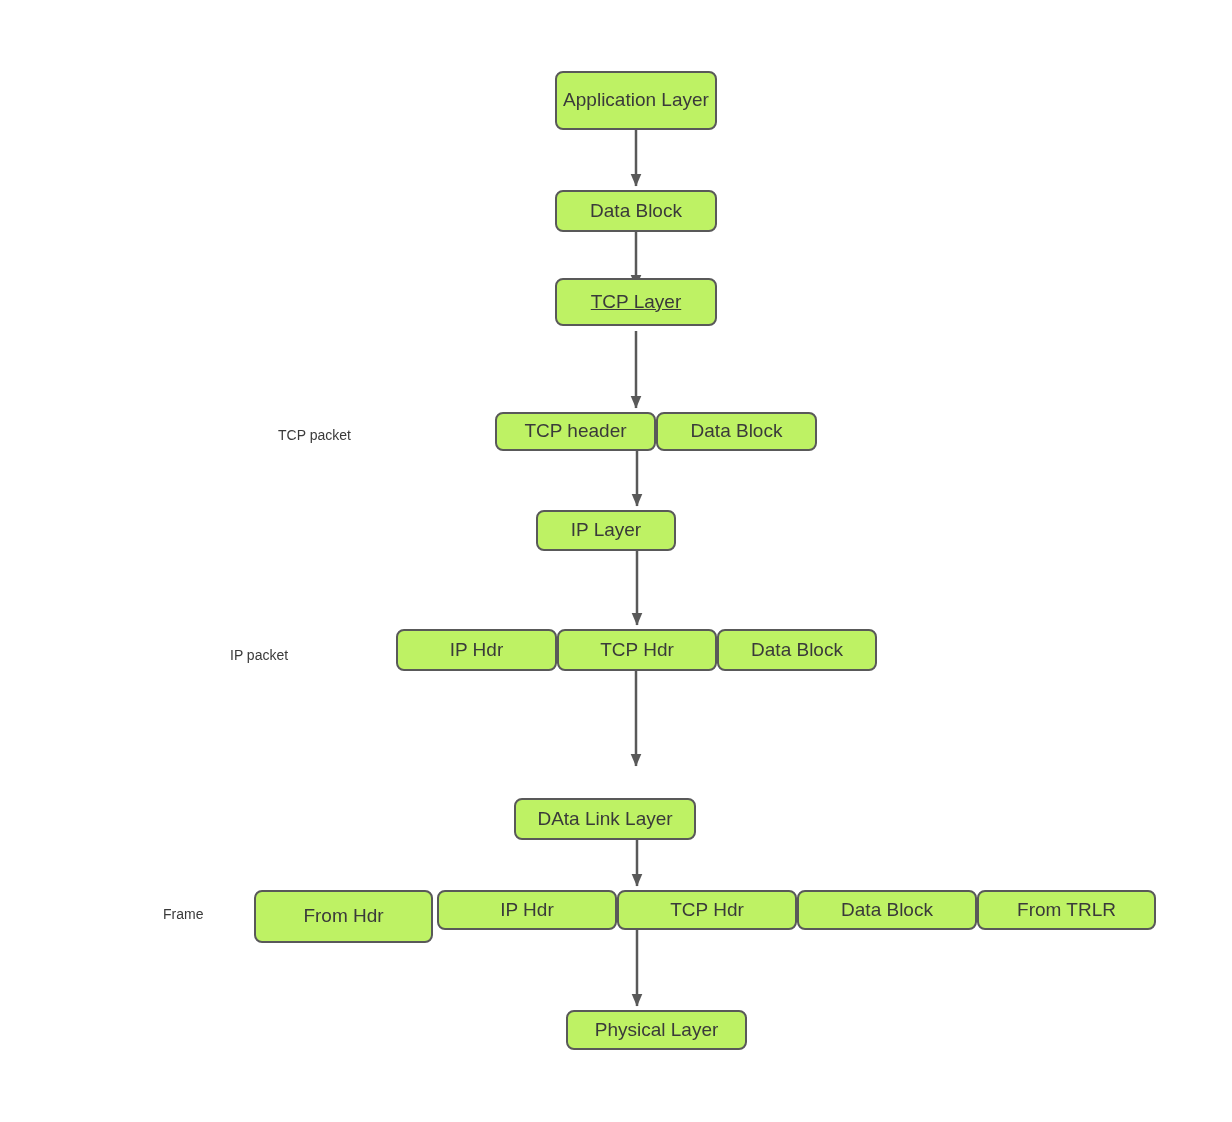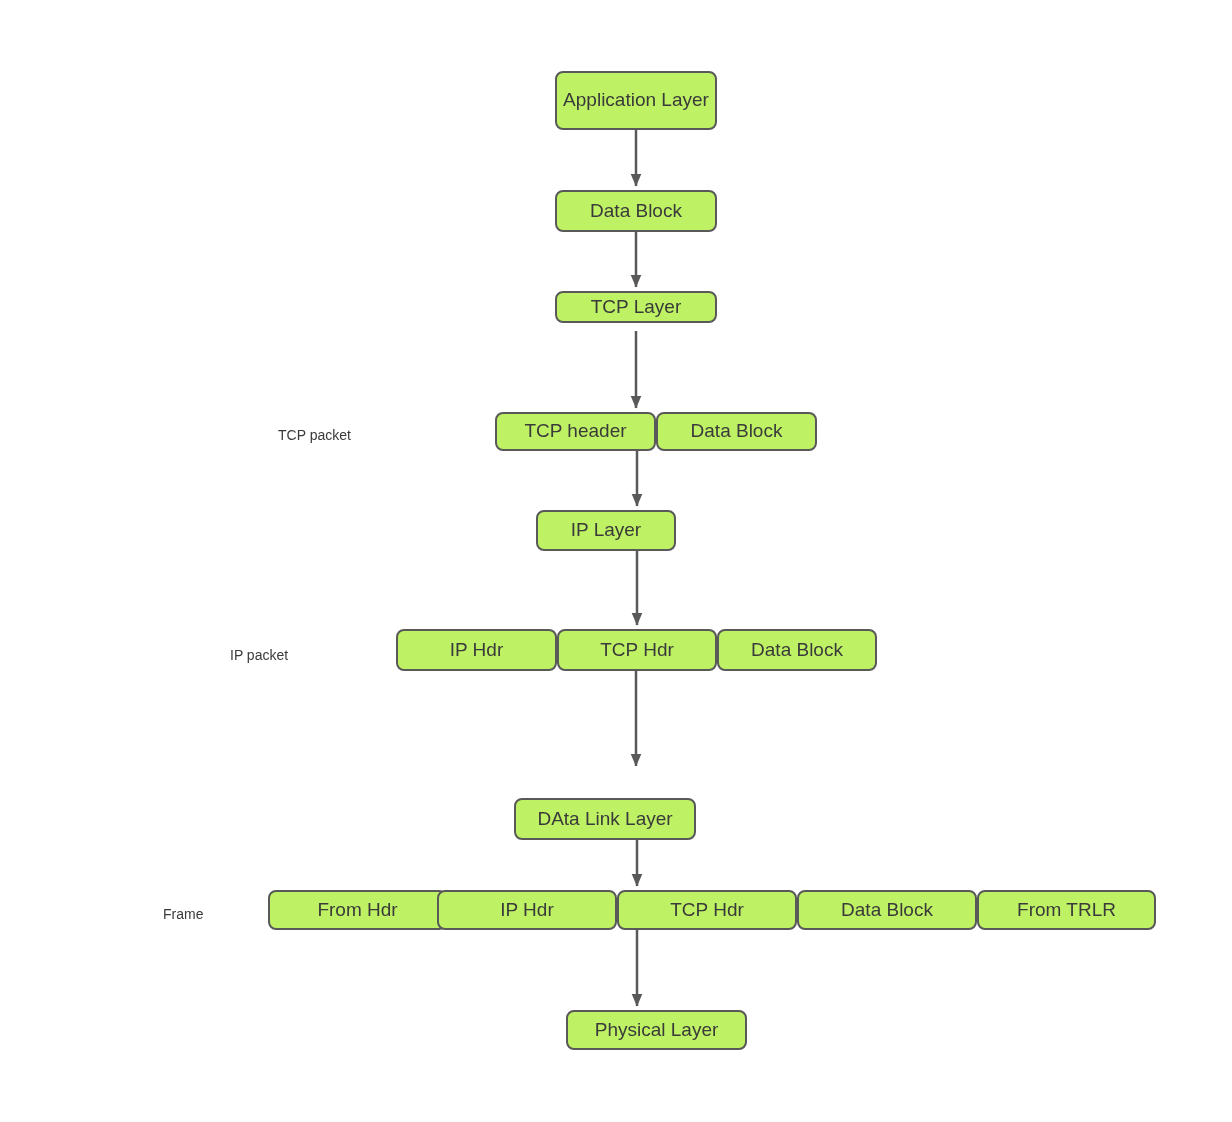--- a/index.html
+++ b/index.html
@@ -67,37 +67,37 @@
     <line x1="637" y1="551" x2="637" y2="625" marker-end="url(#arrow)"></line>
     <line x1="636" y1="671" x2="636" y2="766" marker-end="url(#arrow)"></line>
     <line x1="637" y1="812" x2="637" y2="886" marker-end="url(#arrow)"></line>
     <line x1="637" y1="930" x2="637" y2="1006" marker-end="url(#arrow)"></line>
   </svg>
 
   <div class="node" style="left:555px;top:71px;width:162px;height:59px;">Application Layer</div>
 
   <div class="node" style="left:555px;top:190px;width:162px;height:42px;">Data Block</div>
 
-  <div class="node" style="left:555px;top:291px;width:162px;height:32px;">TCP Layer</div>
+  <div class="node" style="left:555px;top:278px;width:162px;height:48px;text-decoration:underline;">TCP Layer</div>
 
   <div class="row-label" style="left:278px;top:419px;">TCP packet</div>
   <div class="node" style="left:495px;top:412px;width:161px;height:39px;">TCP header</div>
   <div class="node" style="left:656px;top:412px;width:161px;height:39px;">Data Block</div>
 
   <div class="node" style="left:536px;top:510px;width:140px;height:41px;">IP Layer</div>
 
   <div class="row-label" style="left:230px;top:639px;">IP packet</div>
   <div class="node" style="left:396px;top:629px;width:161px;height:42px;">IP Hdr</div>
   <div class="node" style="left:557px;top:629px;width:160px;height:42px;">TCP Hdr</div>
   <div class="node" style="left:717px;top:629px;width:160px;height:42px;">Data Block</div>
 
   <div class="node" style="left:514px;top:770px;width:182px;height:42px;margin-top:28px;">DAta Link Layer</div>
 
   <div class="row-label" style="left:163px;top:898px;">Frame</div>
-  <div class="node" style="left:268px;top:890px;width:179px;height:40px;">From Hdr</div>
+  <div class="node" style="left:254px;top:890px;width:179px;height:53px;">From Hdr</div>
   <div class="node" style="left:437px;top:890px;width:180px;height:40px;">IP Hdr</div>
   <div class="node" style="left:617px;top:890px;width:180px;height:40px;">TCP Hdr</div>
   <div class="node" style="left:797px;top:890px;width:180px;height:40px;">Data Block</div>
   <div class="node" style="left:566px;top:1010px;width:181px;height:40px;">Physical Layer</div>
 
   <div class="node" style="left:977px;top:890px;width:179px;height:40px;">From TRLR</div>
 
 </div>
 
 </body></html>

